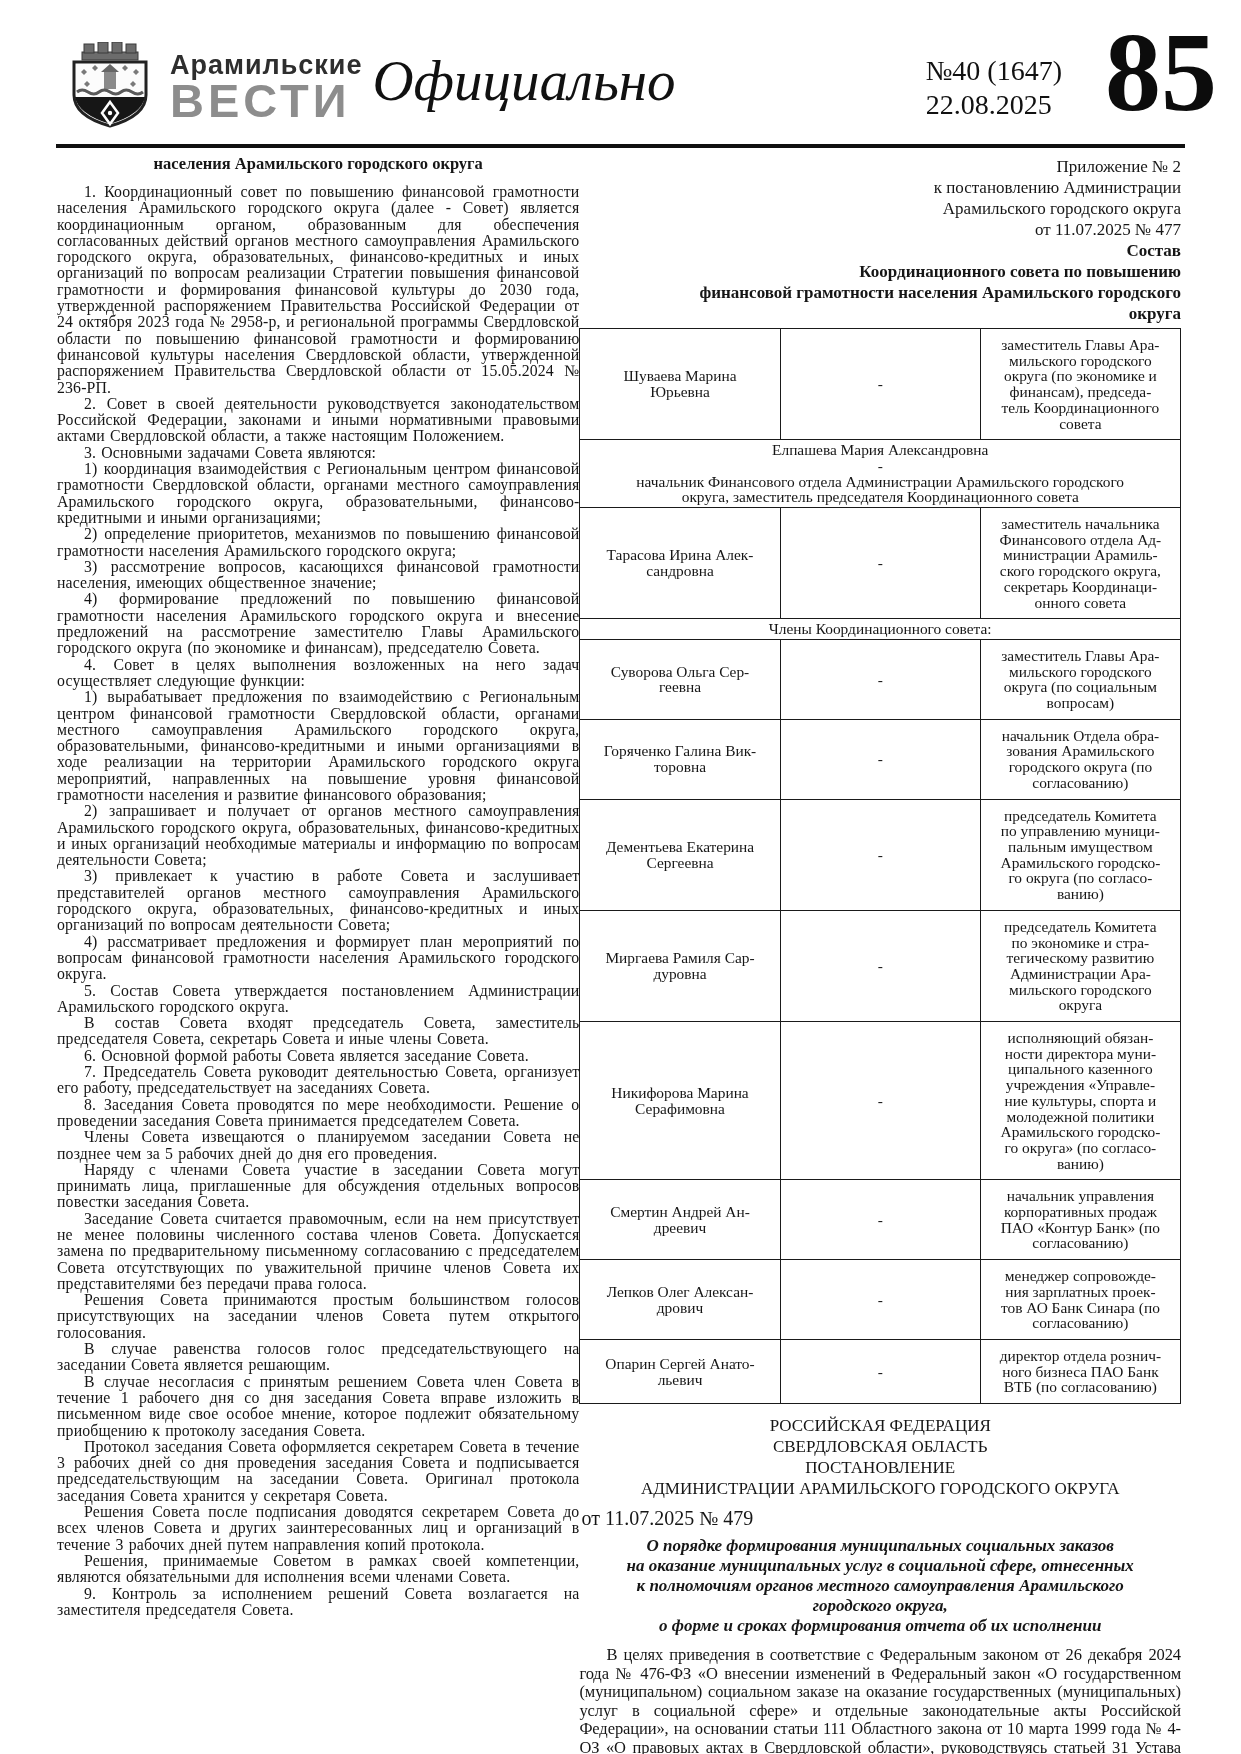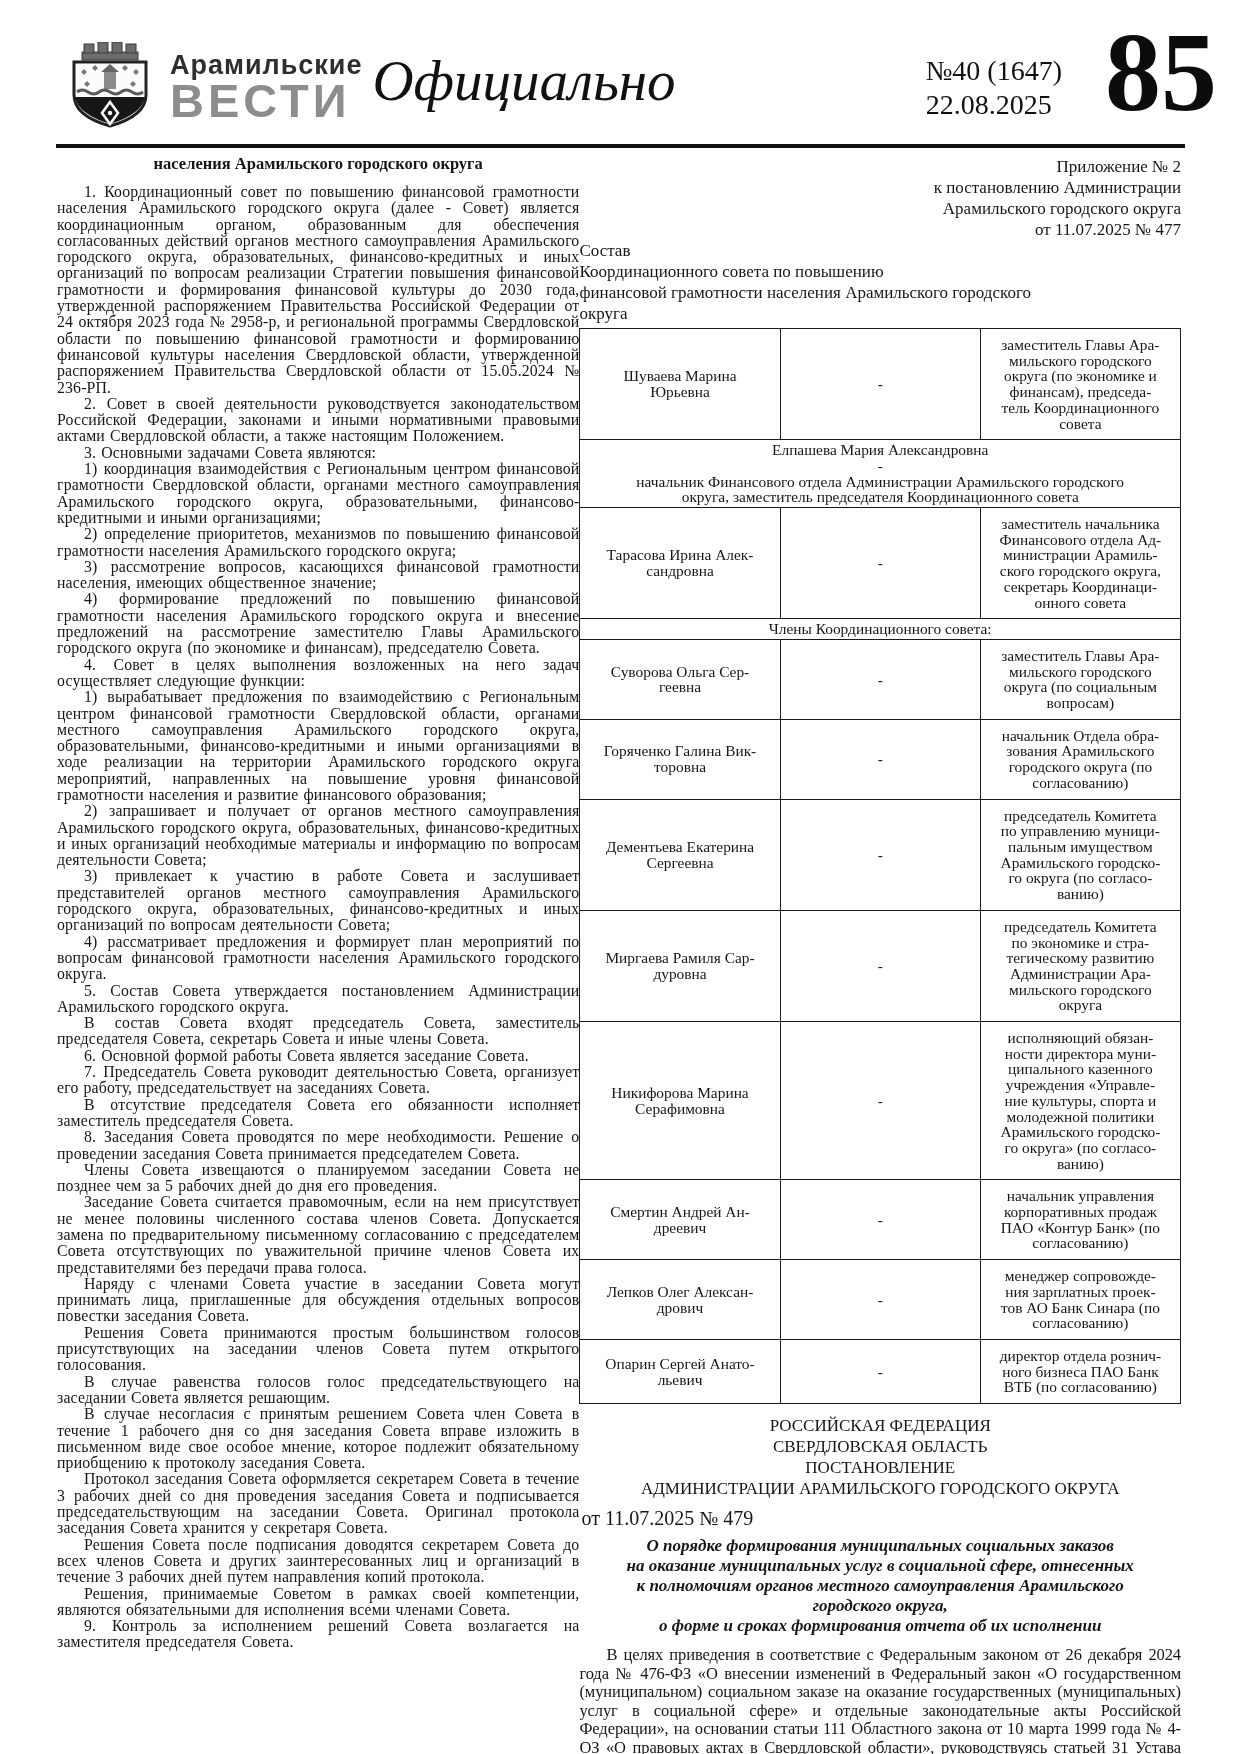--- a/index.html
+++ b/index.html
@@ -33,21 +33,21 @@
   }
   .col-left p{
     margin:0;font-size:15.8px;line-height:16.3px;text-align:justify;
     text-indent:27px;letter-spacing:0.15px;word-spacing:1px;
   }
   
   .annex{
     text-align:right;font-size:17px;line-height:21px;white-space:pre-line;margin-top:4px;
   }
   .table-title{
-    text-align:left;font-weight:normal;font-size:17px;line-height:21px;
+    text-align:right;font-weight:bold;font-size:17px;line-height:21px;
     white-space:pre-line;margin-top:0;
   }
   table.council{
     border-collapse:collapse;width:100%;margin-top:4px;table-layout:fixed;
   }
   table.council td{
     border:1.5px solid #1a1a1a;text-align:center;vertical-align:middle;
     font-size:15.4px;line-height:15.7px;padding:8px 4px;white-space:pre-line;
   }
   table.council td.merged{padding:2px 6px;}
@@ -130,25 +130,24 @@
           <p>4) формирование предложений по повышению финансовой грамотности населения Арамильского городского округа и внесение предложений на рассмотрение заместителю Главы Арамильского городского округа (по экономике и финансам), председателю Совета.</p>
           <p>4. Совет в целях выполнения возложенных на него задач осуществляет следующие функции:</p>
           <p>1) вырабатывает предложения по взаимодействию с Региональным центром финансовой грамотности Свердловской области, органами местного самоуправления Арамильского городского округа, образовательными, финансово-кредитными и иными организациями в ходе реализации на территории Арамильского городского округа мероприятий, направленных на повышение уровня финансовой грамотности населения и развитие финансового образования;</p>
           <p>2) запрашивает и получает от органов местного самоуправления Арамильского городского округа, образовательных, финансово-кредитных и иных организаций необходимые материалы и информацию по вопросам деятельности Совета;</p>
           <p>3) привлекает к участию в работе Совета и заслушивает представителей органов местного самоуправления Арамильского городского округа, образовательных, финансово-кредитных и иных организаций по вопросам деятельности Совета;</p>
           <p>4) рассматривает предложения и формирует план мероприятий по вопросам финансовой грамотности населения Арамильского городского округа.</p>
           <p>5. Состав Совета утверждается постановлением Администрации Арамильского городского округа.</p>
           <p>В состав Совета входят председатель Совета, заместитель председателя Совета, секретарь Совета и иные члены Совета.</p>
           <p>6. Основной формой работы Совета является заседание Совета.</p>
           <p>7. Председатель Совета руководит деятельностью Совета, организует его работу, председательствует на заседаниях Совета.</p>
-          <p>В отсутствие председателя Совета его обязанности исполняет заместитель председателя Совета.</p>
           <p>8. Заседания Совета проводятся по мере необходимости. Решение о проведении заседания Совета принимается председателем Совета.</p>
           <p>Члены Совета извещаются о планируемом заседании Совета не позднее чем за 5 рабочих дней до дня его проведения.</p>
+          <p>Наряду с членами Совета участие в заседании Совета могут принимать лица, приглашенные для обсуждения отдельных вопросов повестки заседания Совета.</p>
           <p>Заседание Совета считается правомочным, если на нем присутствует не менее половины численного состава членов Совета. Допускается замена по предварительному письменному согласованию с председателем Совета отсутствующих по уважительной причине членов Совета их представителями без передачи права голоса.</p>
-          <p>Наряду с членами Совета участие в заседании Совета могут принимать лица, приглашенные для обсуждения отдельных вопросов повестки заседания Совета.</p>
           <p>Решения Совета принимаются простым большинством голосов присутствующих на заседании членов Совета путем открытого голосования.</p>
           <p>В случае равенства голосов голос председательствующего на заседании Совета является решающим.</p>
           <p>В случае несогласия с принятым решением Совета член Совета в течение 1 рабочего дня со дня заседания Совета вправе изложить в письменном виде свое особое мнение, которое подлежит обязательному приобщению к протоколу заседания Совета.</p>
           <p>Протокол заседания Совета оформляется секретарем Совета в течение 3 рабочих дней со дня проведения заседания Совета и подписывается председательствующим на заседании Совета. Оригинал протокола заседания Совета хранится у секретаря Совета.</p>
           <p>Решения Совета после подписания доводятся секретарем Совета до всех членов Совета и других заинтересованных лиц и организаций в течение 3 рабочих дней путем направления копий протокола.</p>
           <p>Решения, принимаемые Советом в рамках своей компетенции, являются обязательными для исполнения всеми членами Совета.</p>
           <p>9. Контроль за исполнением решений Совета возлагается на заместителя председателя Совета.</p>
         </div>
     </section>
 

